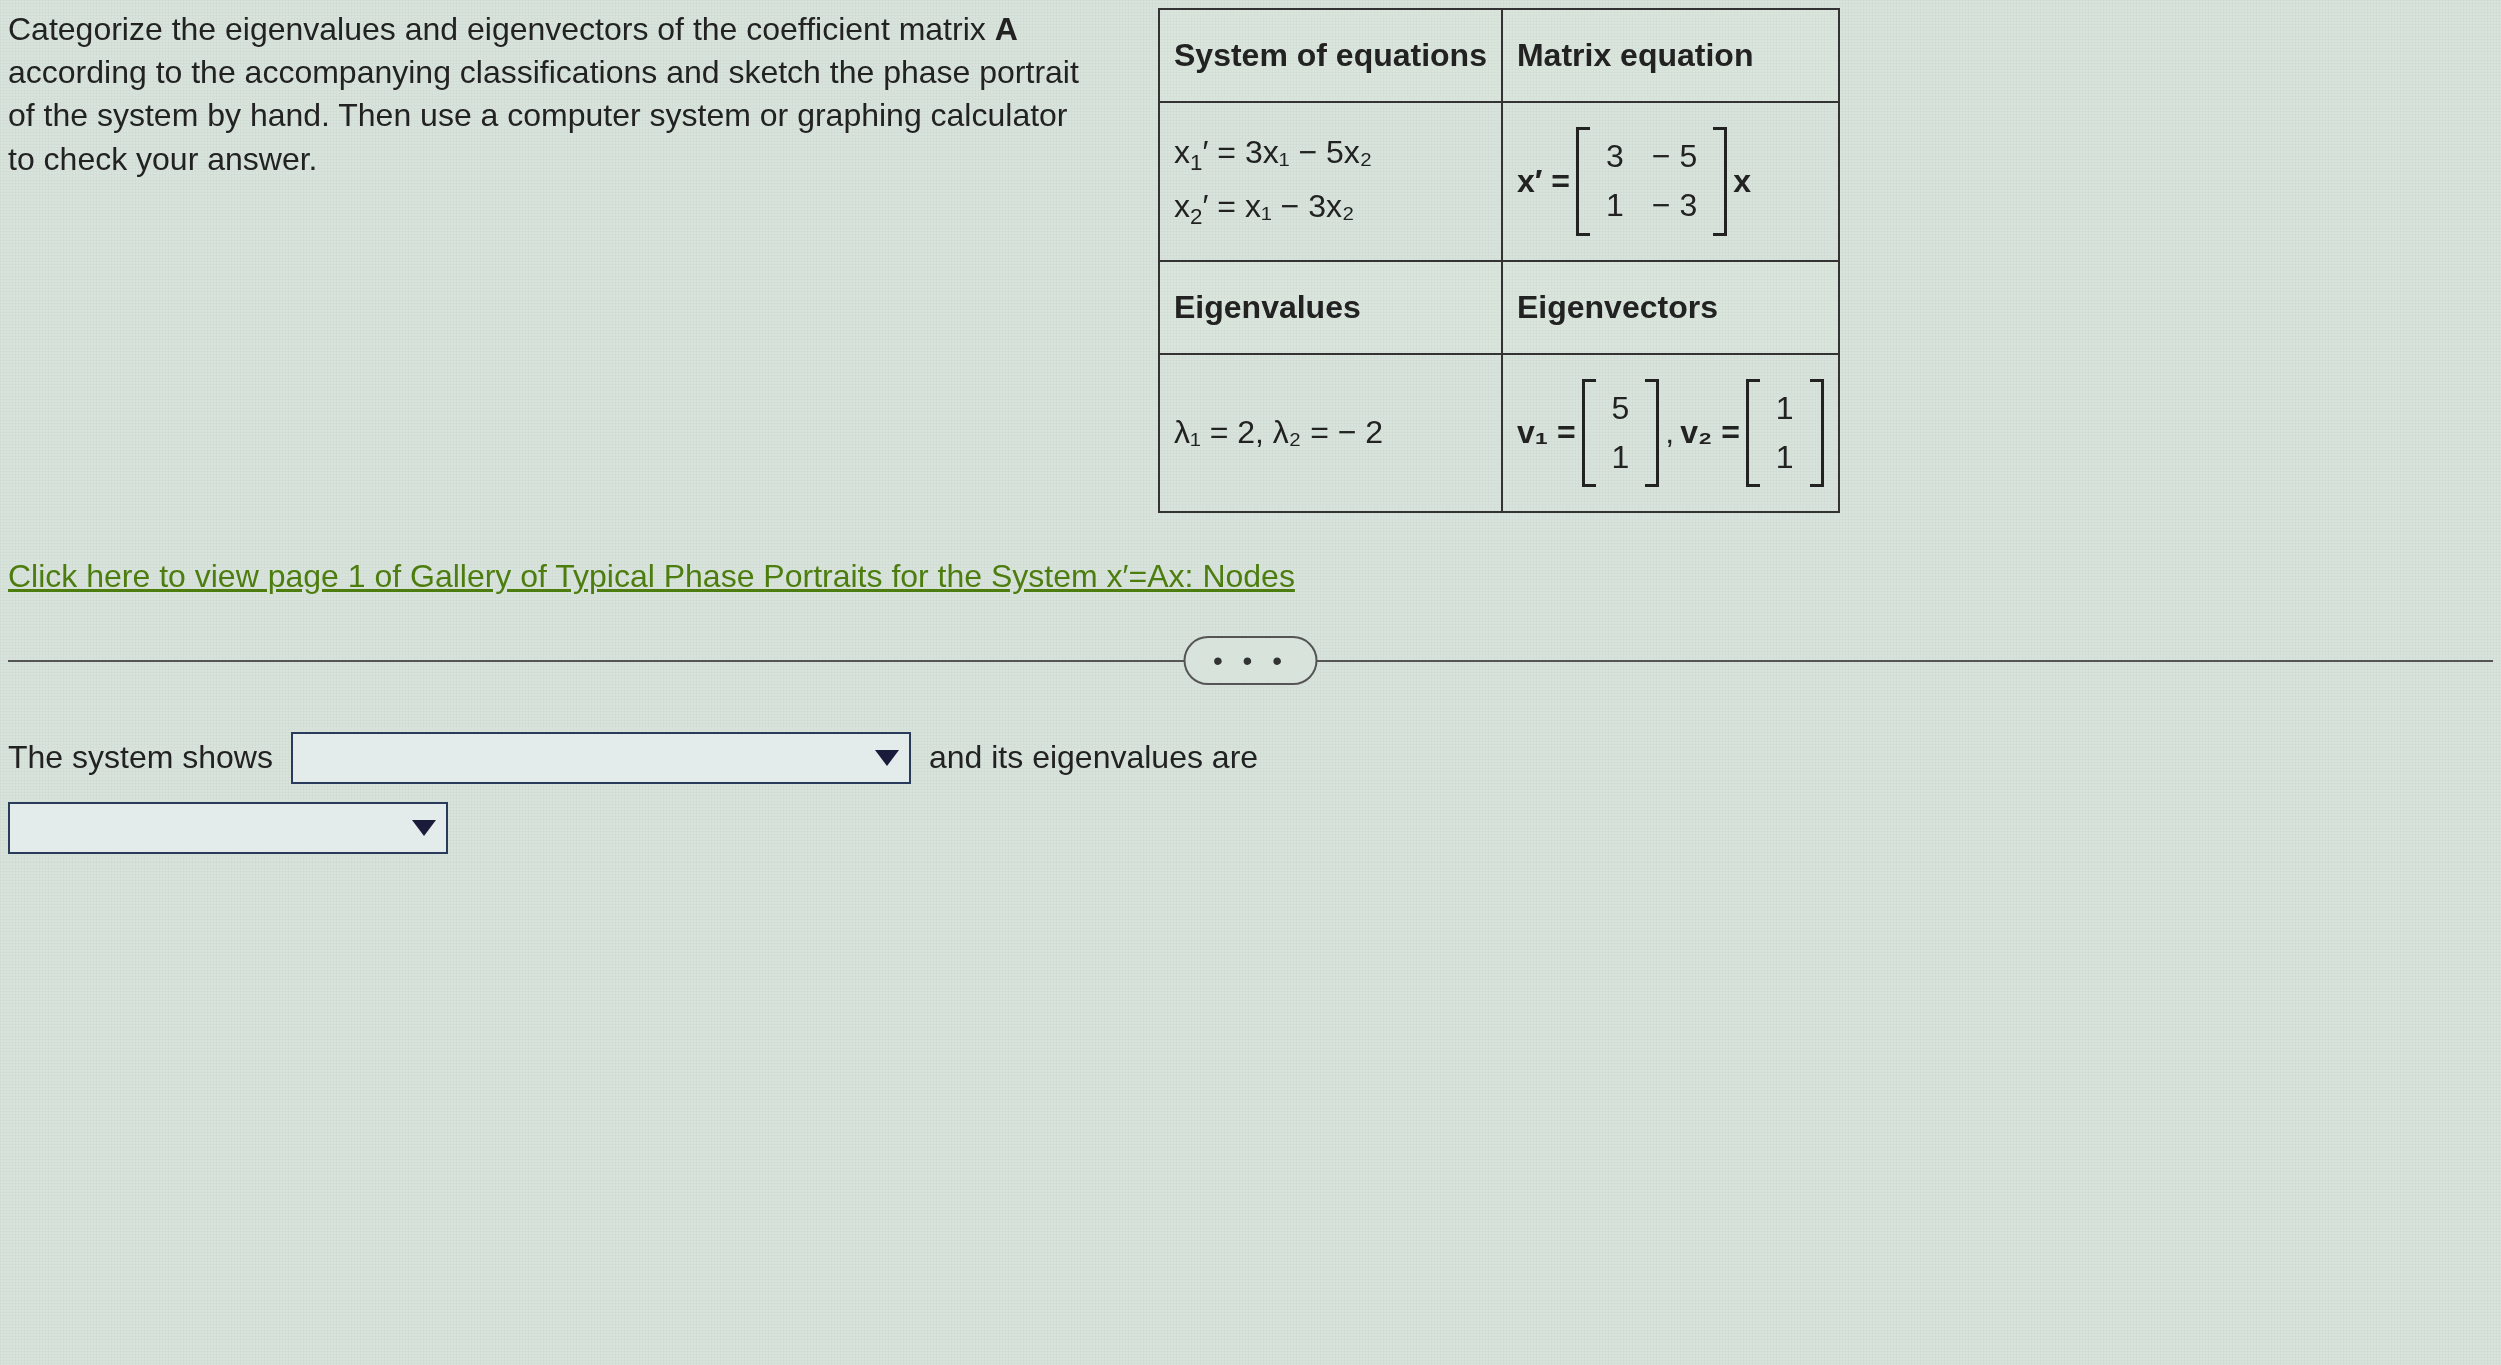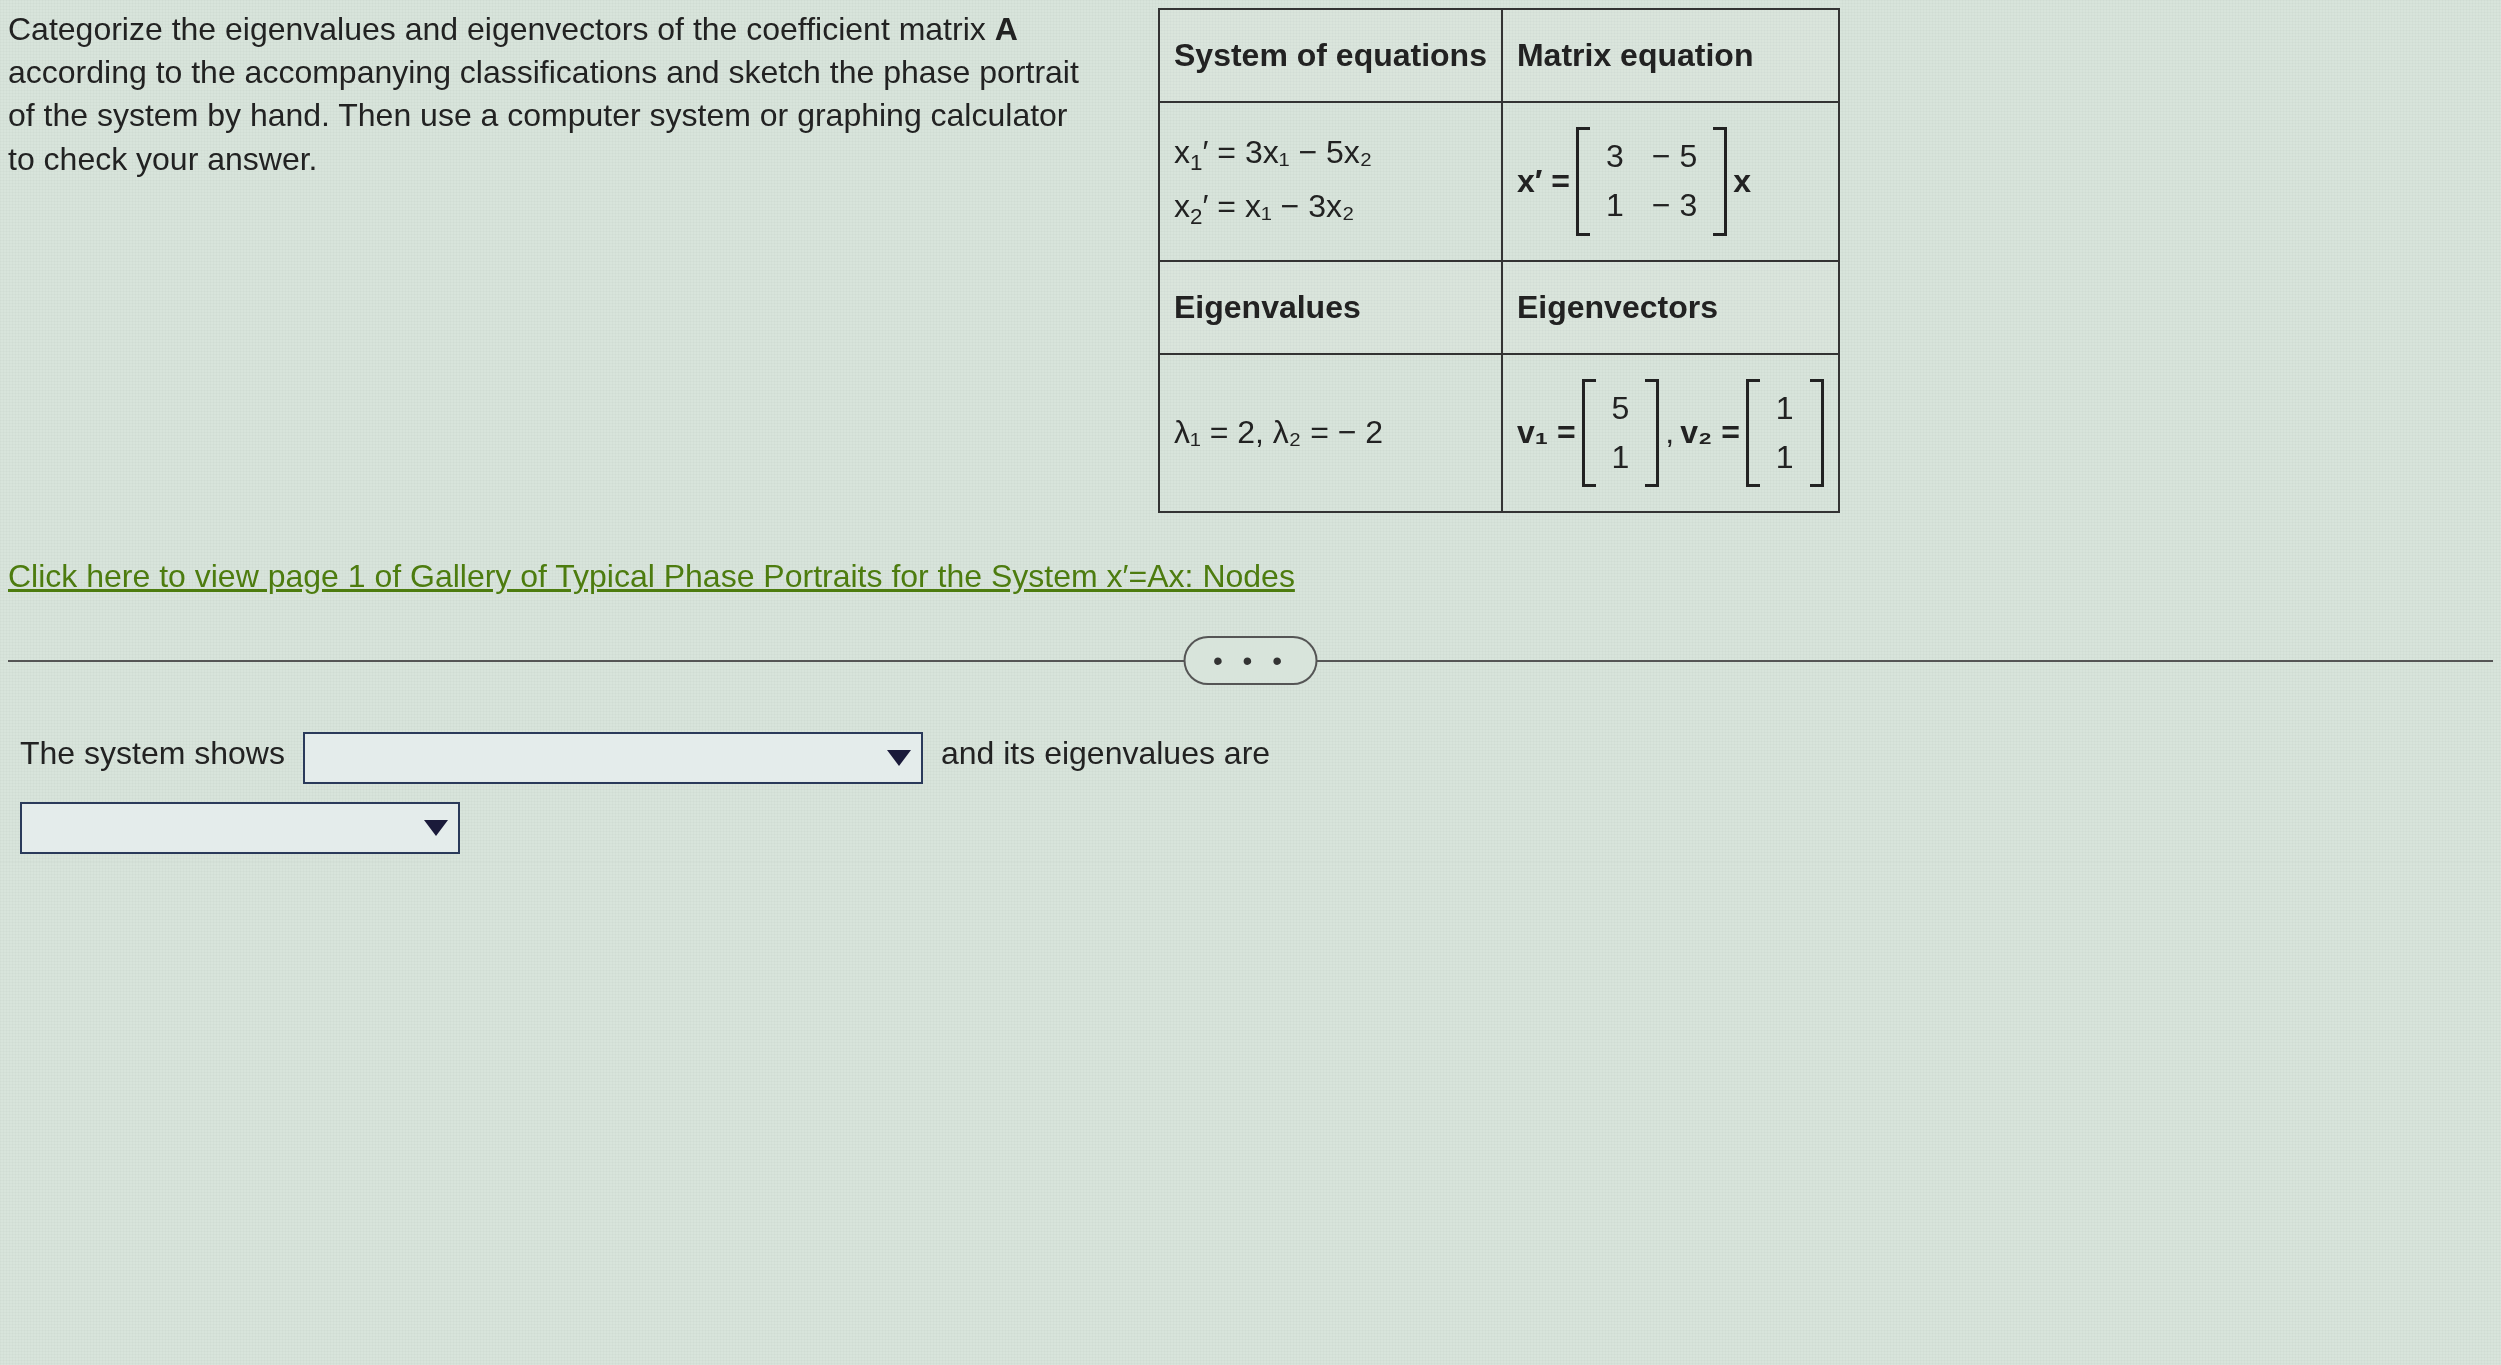--- a/index.html
+++ b/index.html
@@ -68,21 +68,21 @@
     top: 50%;
     transform: translate(-50%, -50%);
     background: #d8e4db;
     border: 2px solid #555;
     border-radius: 999px;
     padding: 4px 28px;
     font-size: 28px;
     letter-spacing: 6px;
     color: #333;
   }
-  .answer-row { display: flex; align-items: flex-start; gap: 18px; flex-wrap: wrap; margin-left: 12px; }
+  .answer-row { display: flex; align-items: center; gap: 18px; flex-wrap: wrap; }
   .dropdown {
     display: inline-flex;
     align-items: center;
     border: 2px solid #2a3a5a;
     background: #e4eceb;
     min-height: 52px;
     padding: 4px 10px 4px 14px;
     gap: 12px;
   }
   .dropdown.wide { min-width: 620px; }

